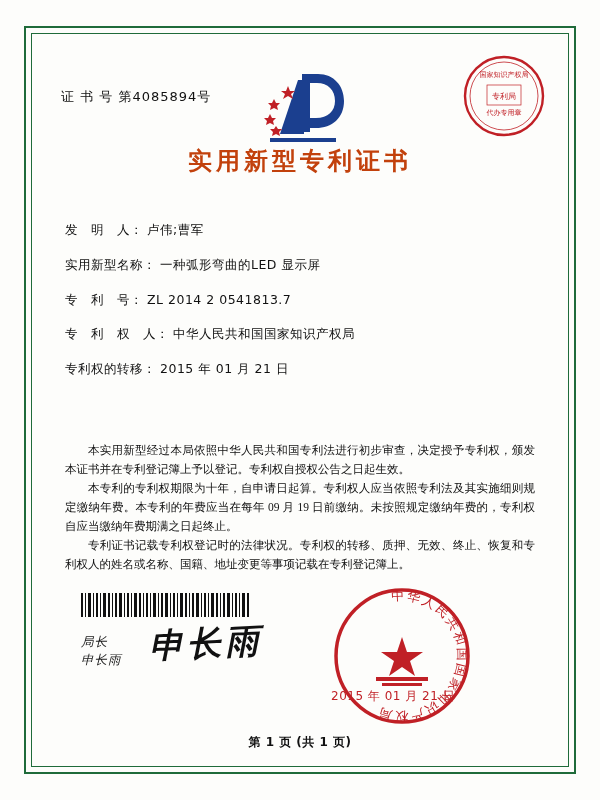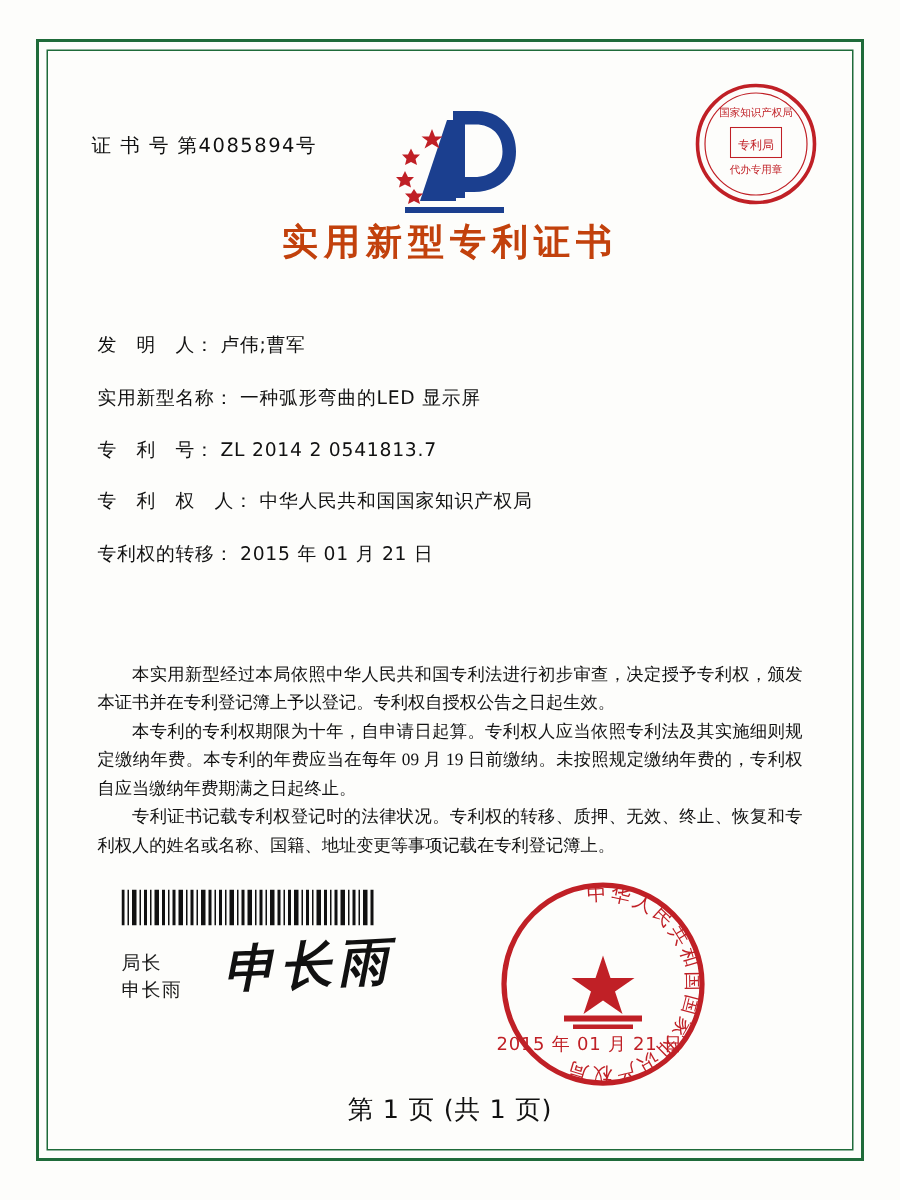--- a/index.html
+++ b/index.html
@@ -136,20 +136,21 @@
     height: 24px;
   }
 
   .sig-block {
     position: absolute;
     left: 50px;
     top: 600px;
     font-size: 12.5px;
     line-height: 1.45;
     letter-spacing: 1px;
+    font-style: italic;
   }
 
   .handwriting {
     position: absolute;
     left: 118px;
     top: 588px;
     font-size: 34px;
     font-family: "DejaVu Serif", "Liberation Serif", serif;
     font-style: italic;
     font-weight: bold;
@@ -173,23 +174,24 @@
     color: #c02026;
     letter-spacing: 0.5px;
   }
 
   .footer {
     position: absolute;
     left: 0;
     right: 0;
     bottom: 16px;
     text-align: center;
-    font-size: 17px;
+    font-size: 12px;
     color: #111;
     letter-spacing: 0.5px;
+    font-weight: bold;
   }
 </style>
 </head>
 <body>
 
 <div class="page">
 
   <div class="frame-outer"></div>
   <div class="frame-inner"></div>
 

